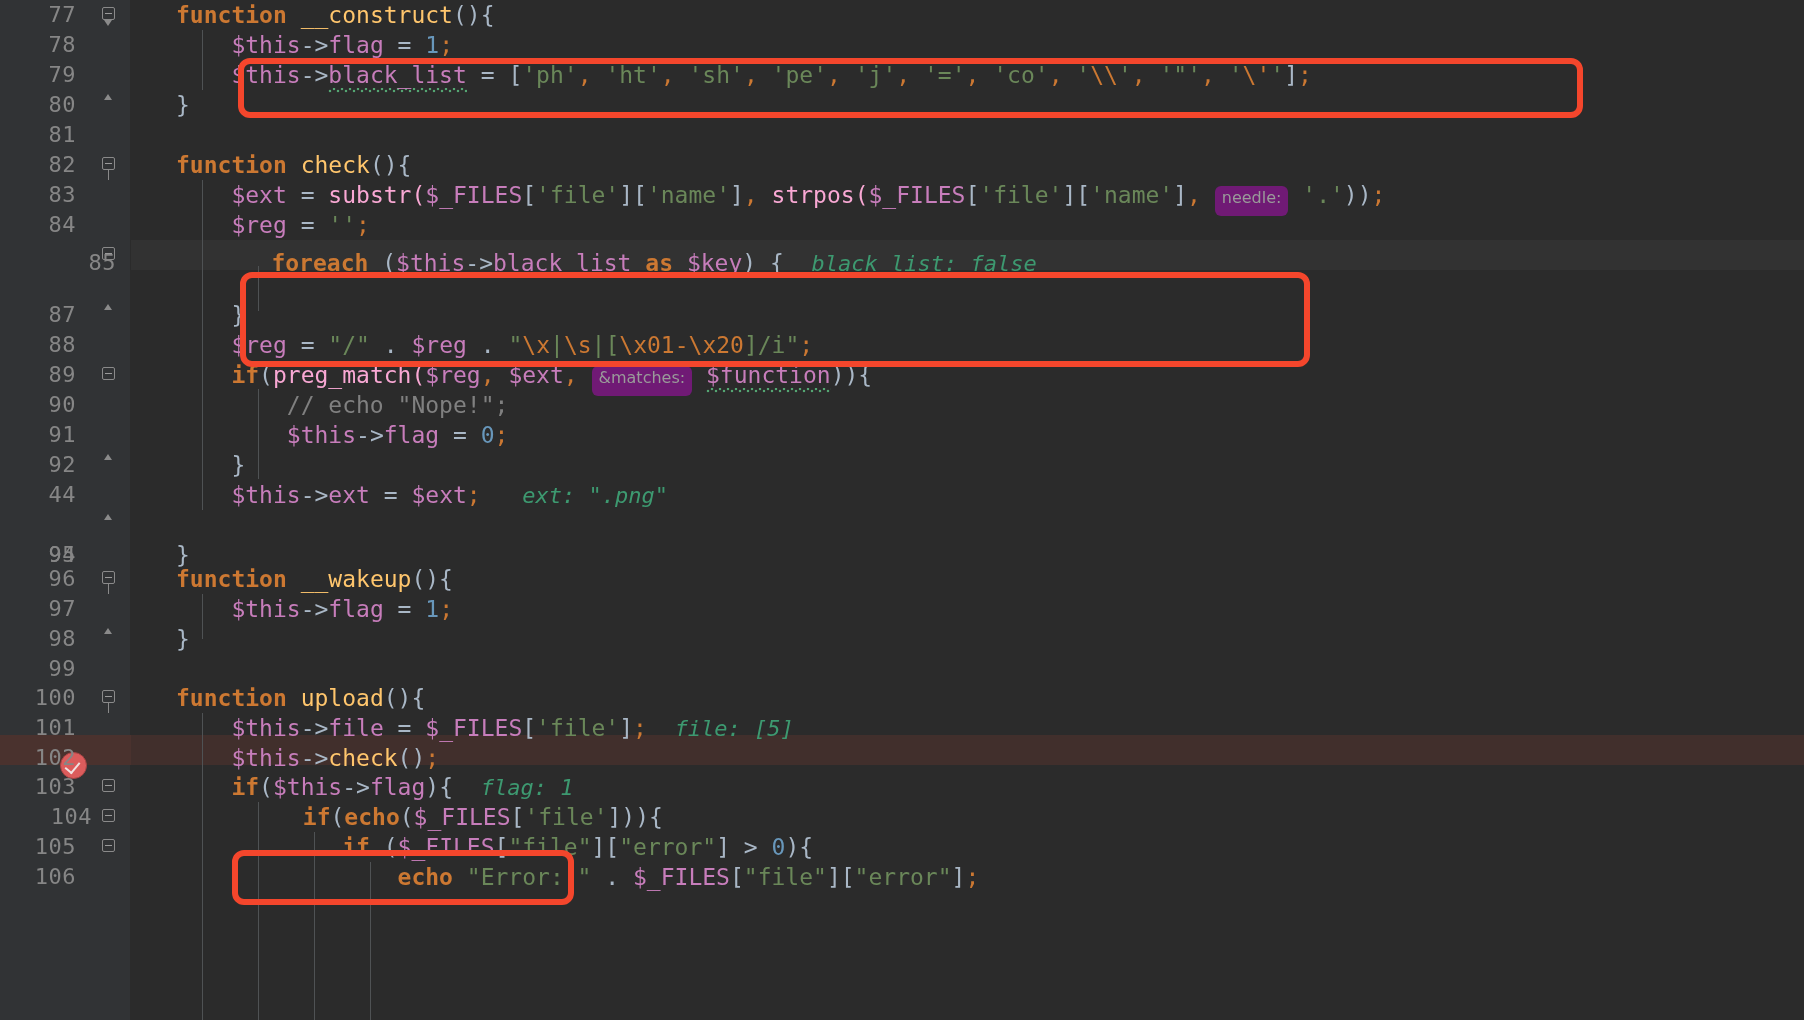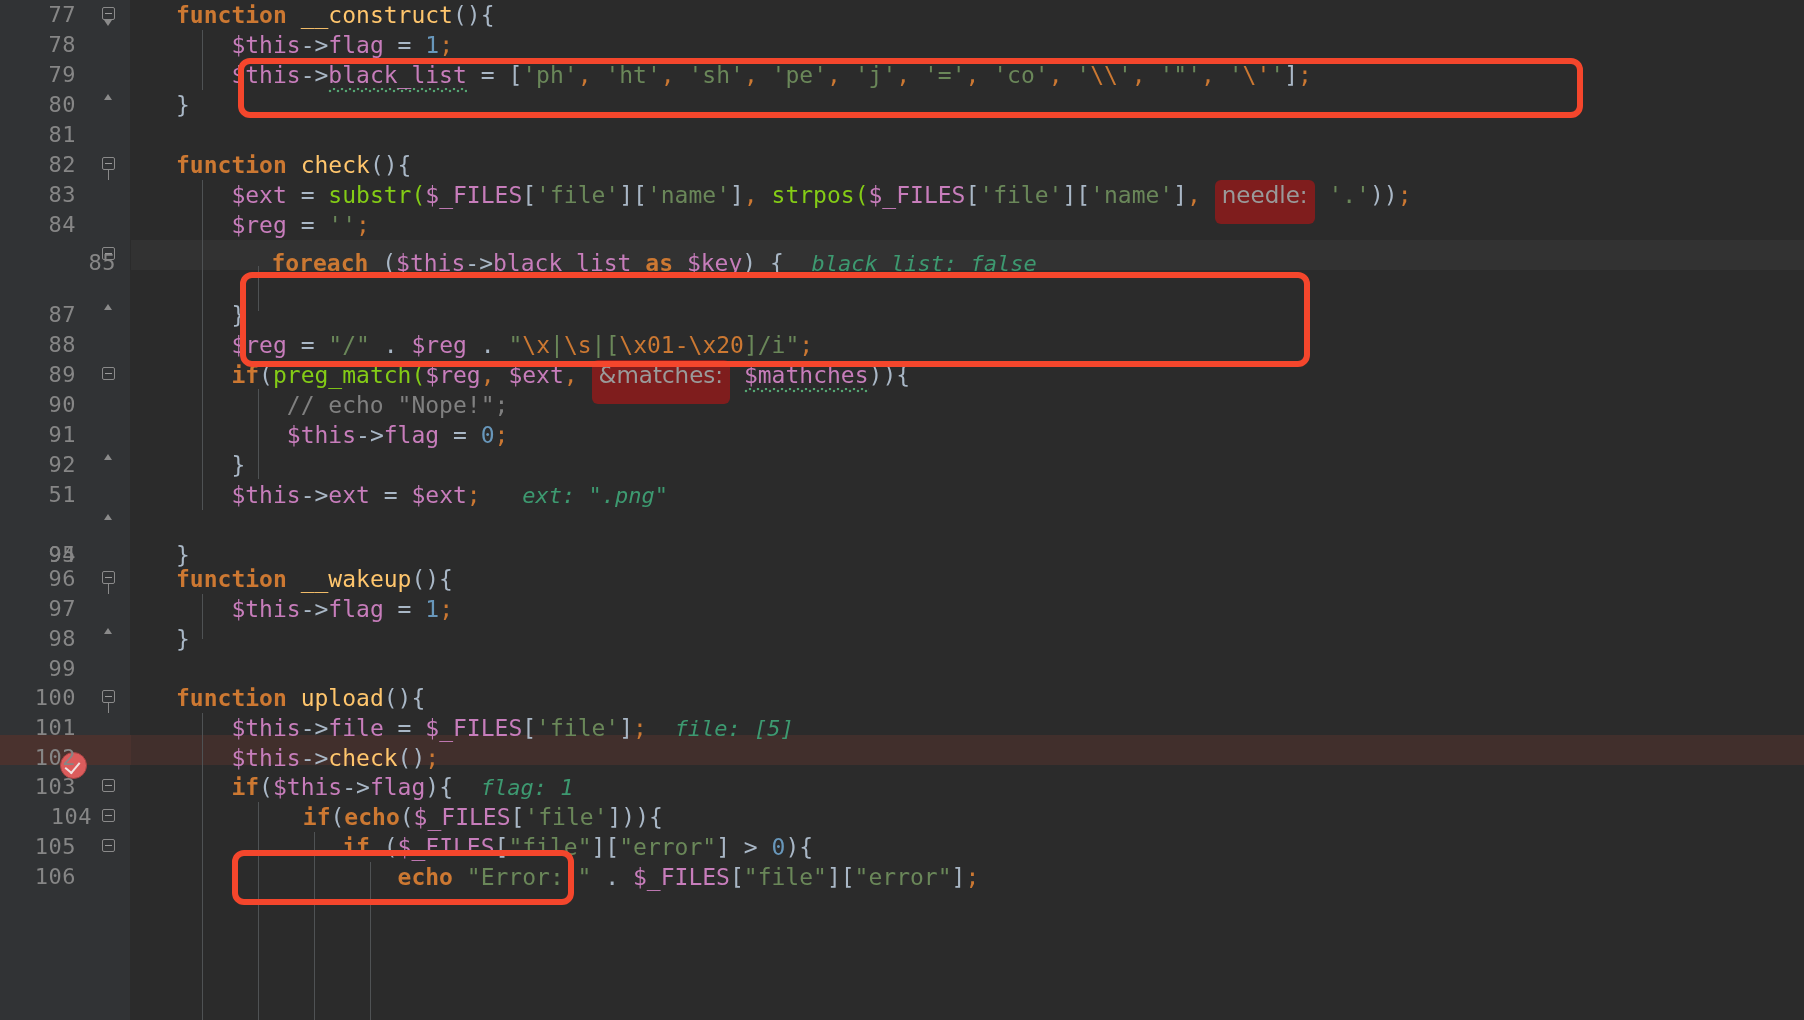--- a/index.html
+++ b/index.html
@@ -59,28 +59,28 @@
   .kw      {color:#cc7832;font-weight:bold;}
   .fn      {color:#ffc66d;}
   .var     {color:#c77dbb;}
   .str     {color:#6a8759;}
   .num     {color:#6897bb;}
   .punct   {color:#a9b7c6;}
   .op      {color:#a9b7c6;}
   .semi    {color:#cc7832;}
   .comment {color:#808080;}
   .esc     {color:#cc7832;}
-  .plain   {color:#84cc16;}
+  .plain   {color:#f9a8d4;}
   
   .hint-val{color:#3d9970;font-style:italic;font-size:22px;}
   
   .hint-param{
-    color:#9a9a9a;font-size:23px;
-    background:#7f1d1d;border-radius:6px;
-    padding:2px 7px 16px 7px;
+    color:#9a9a9a;font-size:16px;
+    background:#701a75;border-radius:6px;
+    padding:2px 7px 9px 7px;
     font-family:"DejaVu Sans","Liberation Sans",sans-serif;
   }
   .squig-g{
     background-image:
       radial-gradient(circle at 2px 3px, #54a572 1.4px, transparent 1.6px),
       radial-gradient(circle at 6px 1px, #54a572 1.4px, transparent 1.6px);
     background-size:8px 5px;
     background-repeat:repeat-x;
     background-position:left bottom;
     padding-bottom:5px;
@@ -260,40 +260,40 @@
     <span class="code">    <span class="punct">}</span></span>
   </div>
 
   <div class="row" style="top:330px;">
     <span class="lineno">88</span>
     <span class="code">    <span class="var">$reg</span> <span class="op">=</span> <span class="str">"/"</span> <span class="op">.</span> <span class="var">$reg</span> <span class="op">.</span> <span class="str">"</span><span class="esc">\x</span><span class="str">|</span><span class="esc">\s</span><span class="str">|[</span><span class="esc">\x01</span><span class="esc">-</span><span class="esc">\x20</span><span class="str">]/i"</span><span class="semi">;</span></span>
   </div>
 
   <div class="row" style="top:360px;">
     <span class="lineno">89</span>
-    <span class="code">    <span class="kw">if</span><span class="punct">(</span><span class="plain">preg_match(</span><span class="var">$reg</span><span class="semi">,</span> <span class="var">$ext</span><span class="semi">,</span> <span class="hint-param">&amp;matches:</span> <span class="var squig-g">$mathches</span><span class="punct">)){</span></span>
+    <span class="code">    <span class="kw">if</span><span class="punct">(</span><span class="plain">preg_match(</span><span class="var">$reg</span><span class="semi">,</span> <span class="var">$ext</span><span class="semi">,</span> <span class="hint-param">&amp;matches:</span> <span class="var squig-g">$function</span><span class="punct">)){</span></span>
   </div>
 
   <div class="row" style="top:390px;">
     <span class="lineno">90</span>
     <span class="code">        <span class="comment">// echo "Nope!";</span></span>
   </div>
 
   <div class="row" style="top:420px;">
     <span class="lineno">91</span>
     <span class="code">        <span class="var">$this</span><span class="op">-&gt;</span><span class="var">flag</span> <span class="op">=</span> <span class="num">0</span><span class="semi">;</span></span>
   </div>
 
   <div class="row" style="top:450px;">
     <span class="lineno">92</span>
     <span class="code">    <span class="punct">}</span></span>
   </div>
 
   <div class="row" style="top:480px;">
-    <span class="lineno">51</span>
+    <span class="lineno">44</span>
     <span class="code">    <span class="var">$this</span><span class="op">-&gt;</span><span class="var">ext</span> <span class="op">=</span> <span class="var">$ext</span><span class="semi">;</span>   <span class="hint-val">ext: ".png"</span></span>
   </div>
 
   <div class="row" style="top:496px;margin-top:44px;">
     <span class="lineno">94</span>
     <span class="code"><span class="punct">}</span></span>
   </div>
 
   <div class="row" style="top:540px;">
     <span class="lineno">95</span>

